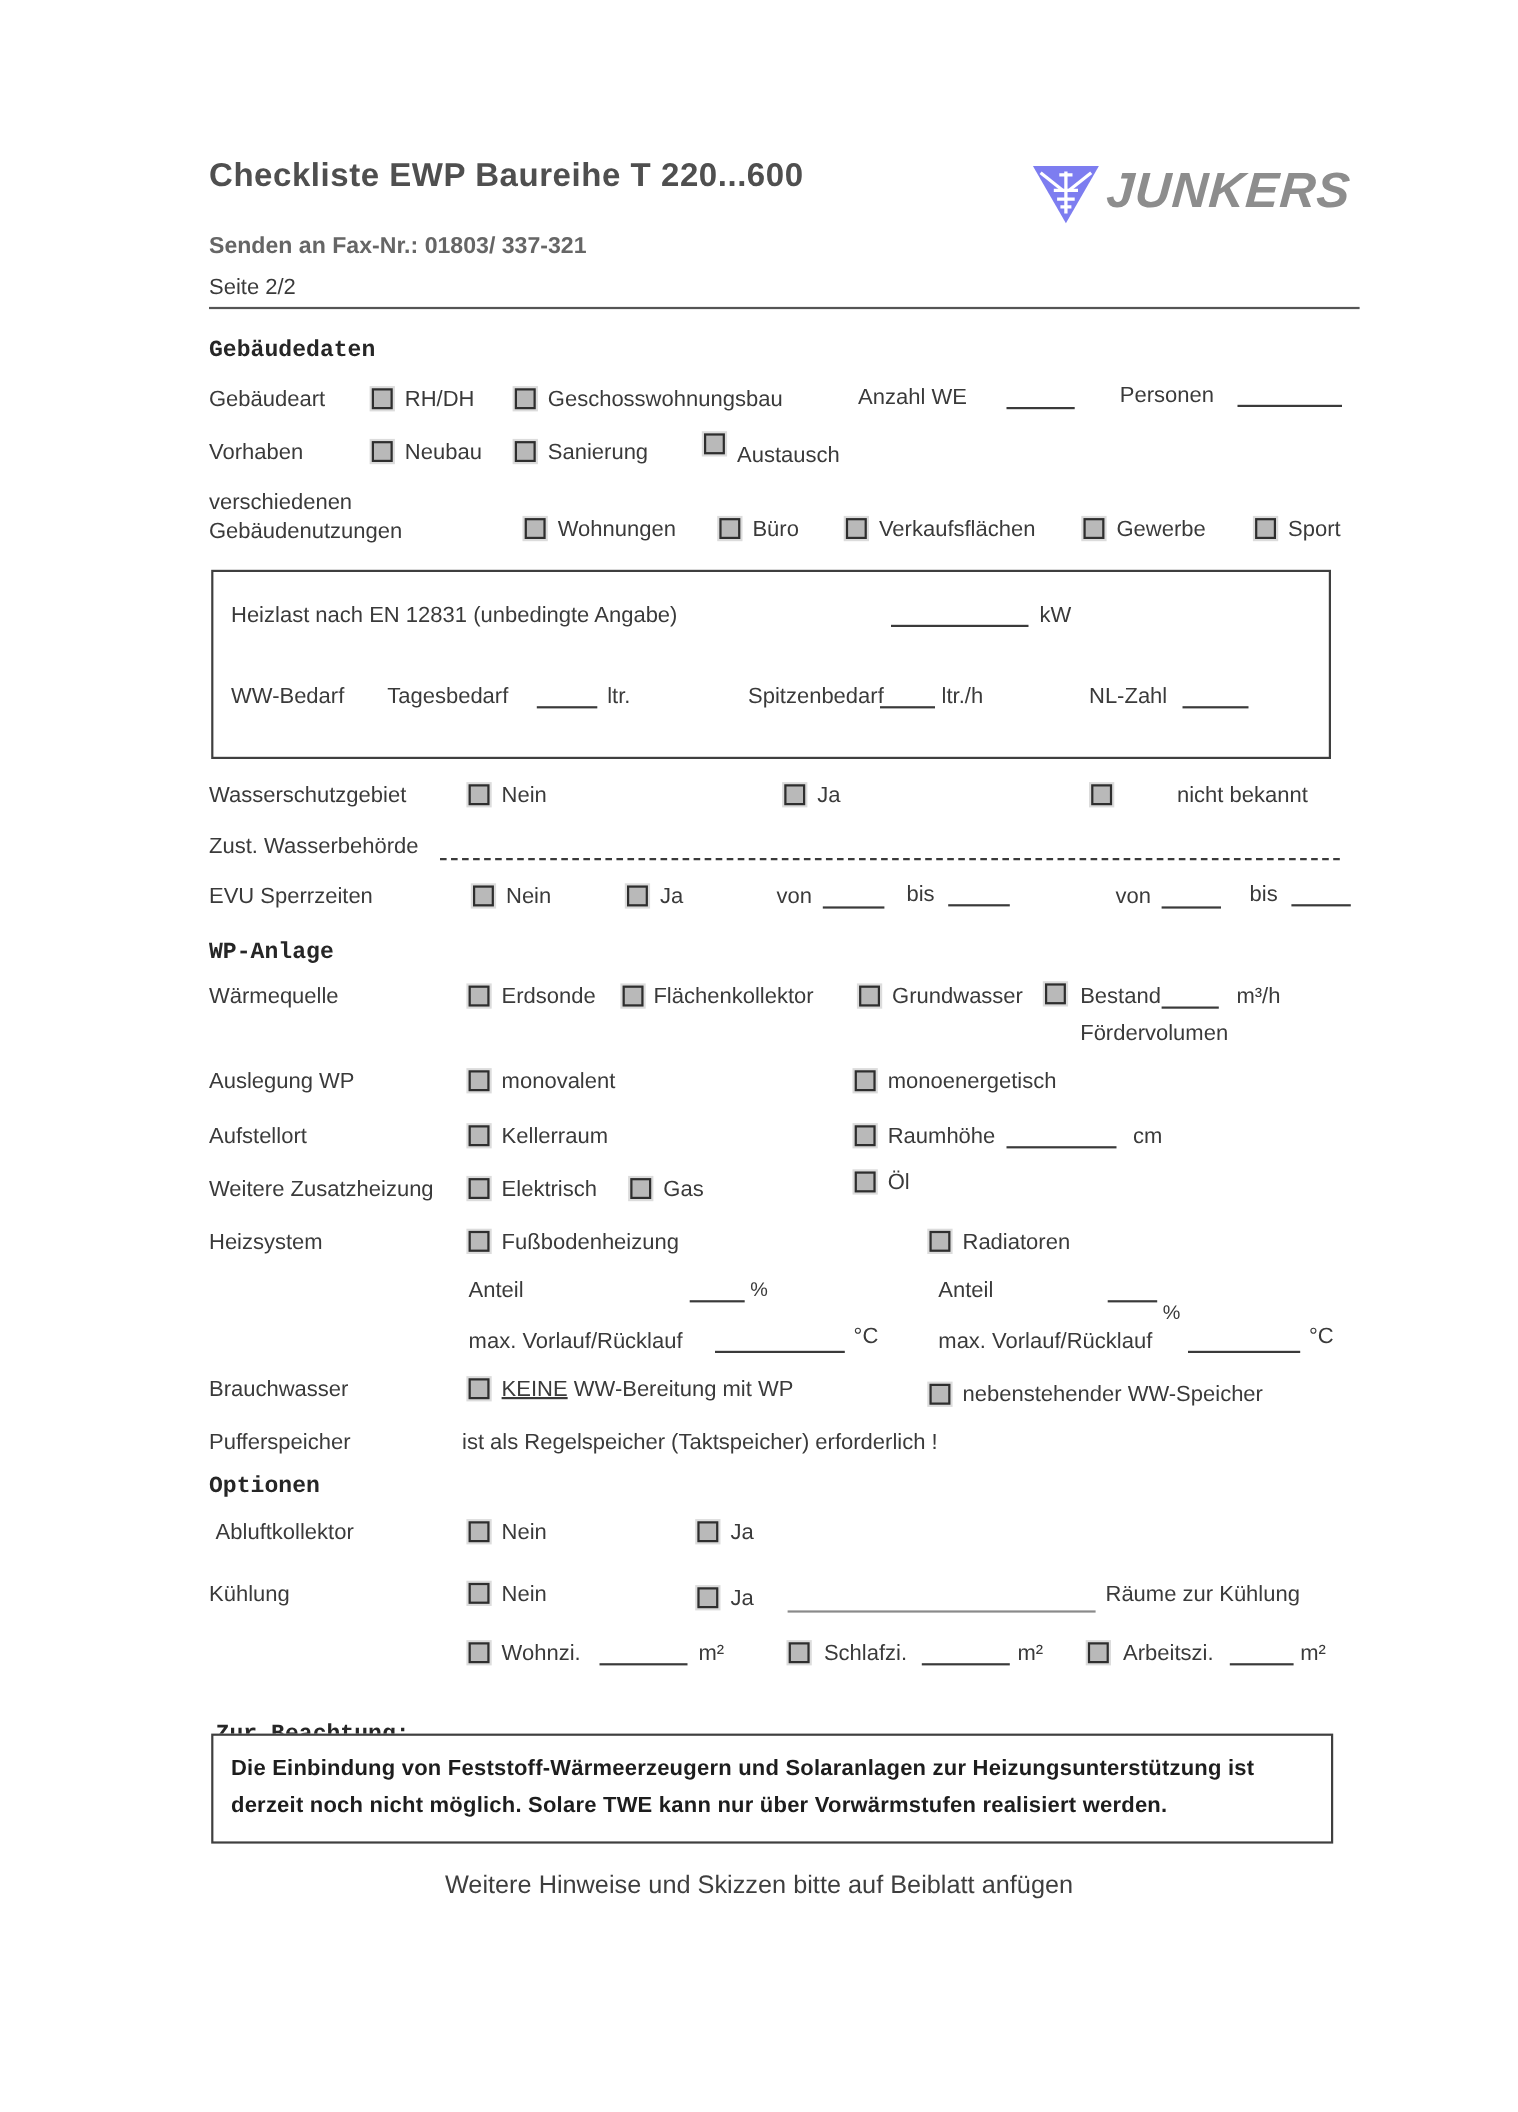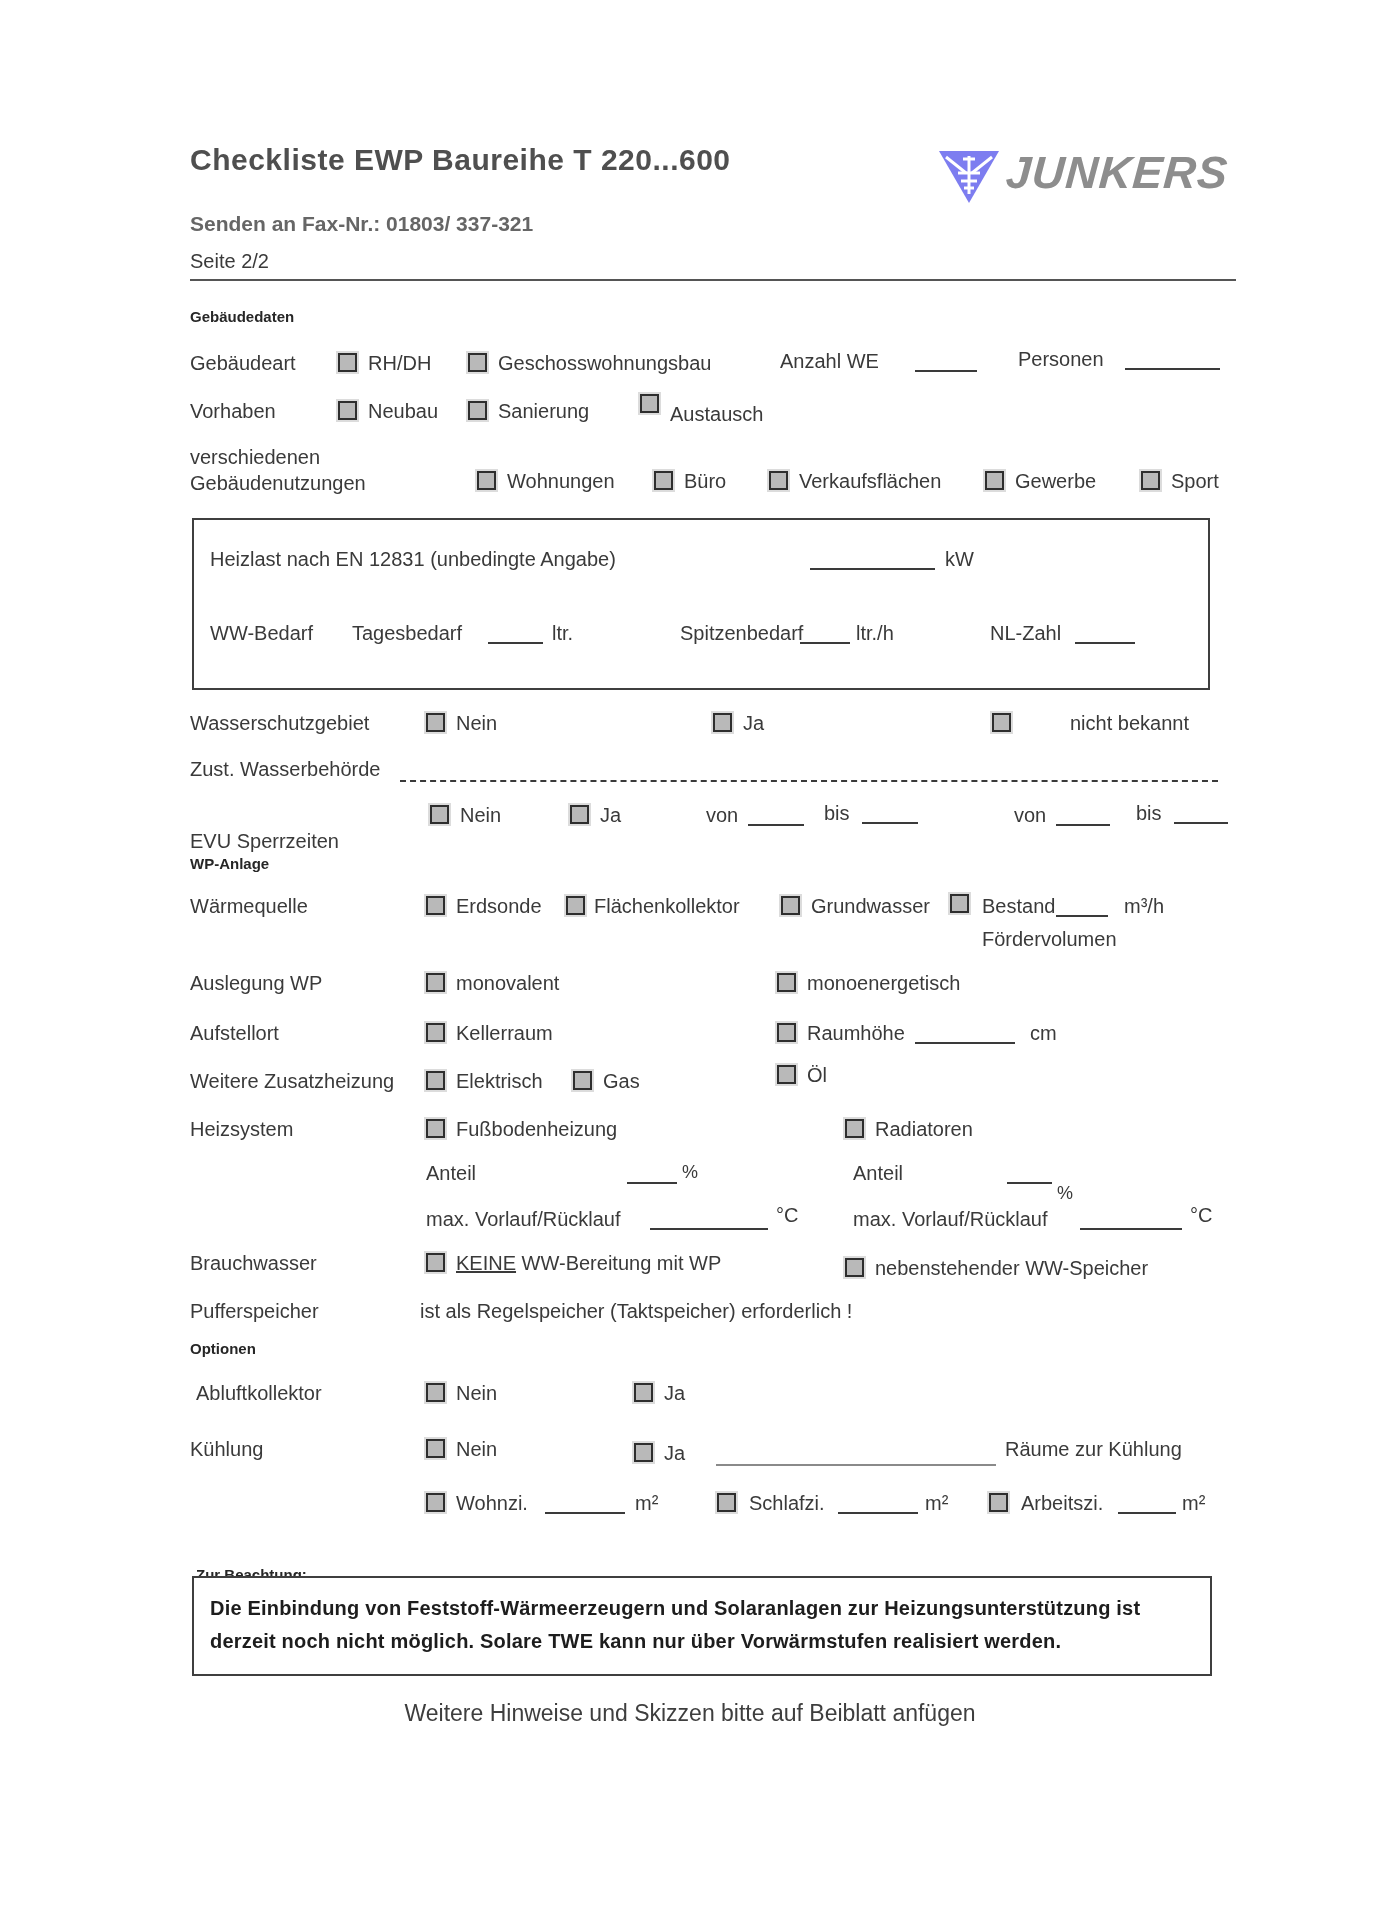--- a/index.html
+++ b/index.html
@@ -3,21 +3,21 @@
 <meta charset="utf-8">
 <style>
   html,body{margin:0;padding:0;background:#ffffff;}
   body{width:1380px;height:1920px;font-family:"Liberation Sans",sans-serif;color:#383838;}
   .page{position:relative;width:1380px;height:1920px;background:#fff;overflow:hidden;}
   .abs{position:absolute;white-space:nowrap;}
   .t{font-size:20px;color:#3a3a3a;}
   .b{font-weight:bold;}
   .gray{color:#666;}
   .title{font-size:30px;font-weight:bold;color:#4f4f4f;letter-spacing:.5px;}
-  .heading{font-size:15px;font-weight:bold;color:#262626;}
+  .heading{font-size:21px;font-weight:bold;color:#262626;font-family:Liberation Mono, monospace;}
   .rule{height:2px;background:#555;}
   .cb{display:inline-block;width:15px;height:15px;background:#b9b9b9;border:2px solid #2e2e2e;box-shadow:0 0 0 2px #dcdcdc;vertical-align:middle;}
   .bl{display:inline-block;border-bottom:2px solid #3a3a3a;height:2px;}
   .dash{border-bottom:2px dashed #3a3a3a;height:2px;}
   .box{border:2px solid #3f3f3f;background:#fff;}
   .u{text-decoration:underline;}
   .sup{position:relative;top:-9px;font-size:18px;}
   .logotext{font-size:45px;font-weight:bold;font-style:italic;color:var(--logo-gray,#8d8d8d);display:inline-block;transform:skewX(-4deg);letter-spacing:1px;}
   .note{font-size:20px;font-weight:bold;color:#1d1d1d;line-height:33px;white-space:normal;letter-spacing:.2px;}
   .footer{font-size:23px;color:#3e3e3e;text-align:center;width:100%;}
@@ -98,21 +98,21 @@
   <span class="abs cb" style="left:426px;top:713px;"></span>
   <div class="abs t" style="left:456px;top:712px;">Nein</div>
   <span class="abs cb" style="left:713px;top:713px;"></span>
   <div class="abs t" style="left:743px;top:712px;">Ja</div>
   <span class="abs cb" style="left:992px;top:713px;"></span>
   <div class="abs t" style="left:1022px;top:712px;margin-left:48px;">nicht bekannt</div>
 
   <div class="abs t" style="left:190px;top:758px;">Zust. Wasserbehörde</div>
   <span class="abs dash" style="left:400px;top:778px;width:818px;"></span>
 
-  <div class="abs t" style="left:190px;top:804px;margin-top:26px;">EVU Sperrzeiten</div>
+  <div class="abs t" style="left:190px;top:804px;">EVU Sperrzeiten</div>
   <span class="abs cb" style="left:430px;top:805px;"></span>
   <div class="abs t" style="left:460px;top:804px;">Nein</div>
   <span class="abs cb" style="left:570px;top:805px;"></span>
   <div class="abs t" style="left:600px;top:804px;">Ja</div>
   <div class="abs t" style="left:706px;top:804px;">von</div>
   <span class="abs bl" style="left:748px;top:822px;width:56px;"></span>
   <div class="abs t" style="left:824px;top:802px;">bis</div>
   <span class="abs bl" style="left:862px;top:820px;width:56px;"></span>
   <div class="abs t" style="left:1014px;top:804px;">von</div>
   <span class="abs bl" style="left:1056px;top:822px;width:54px;"></span>

